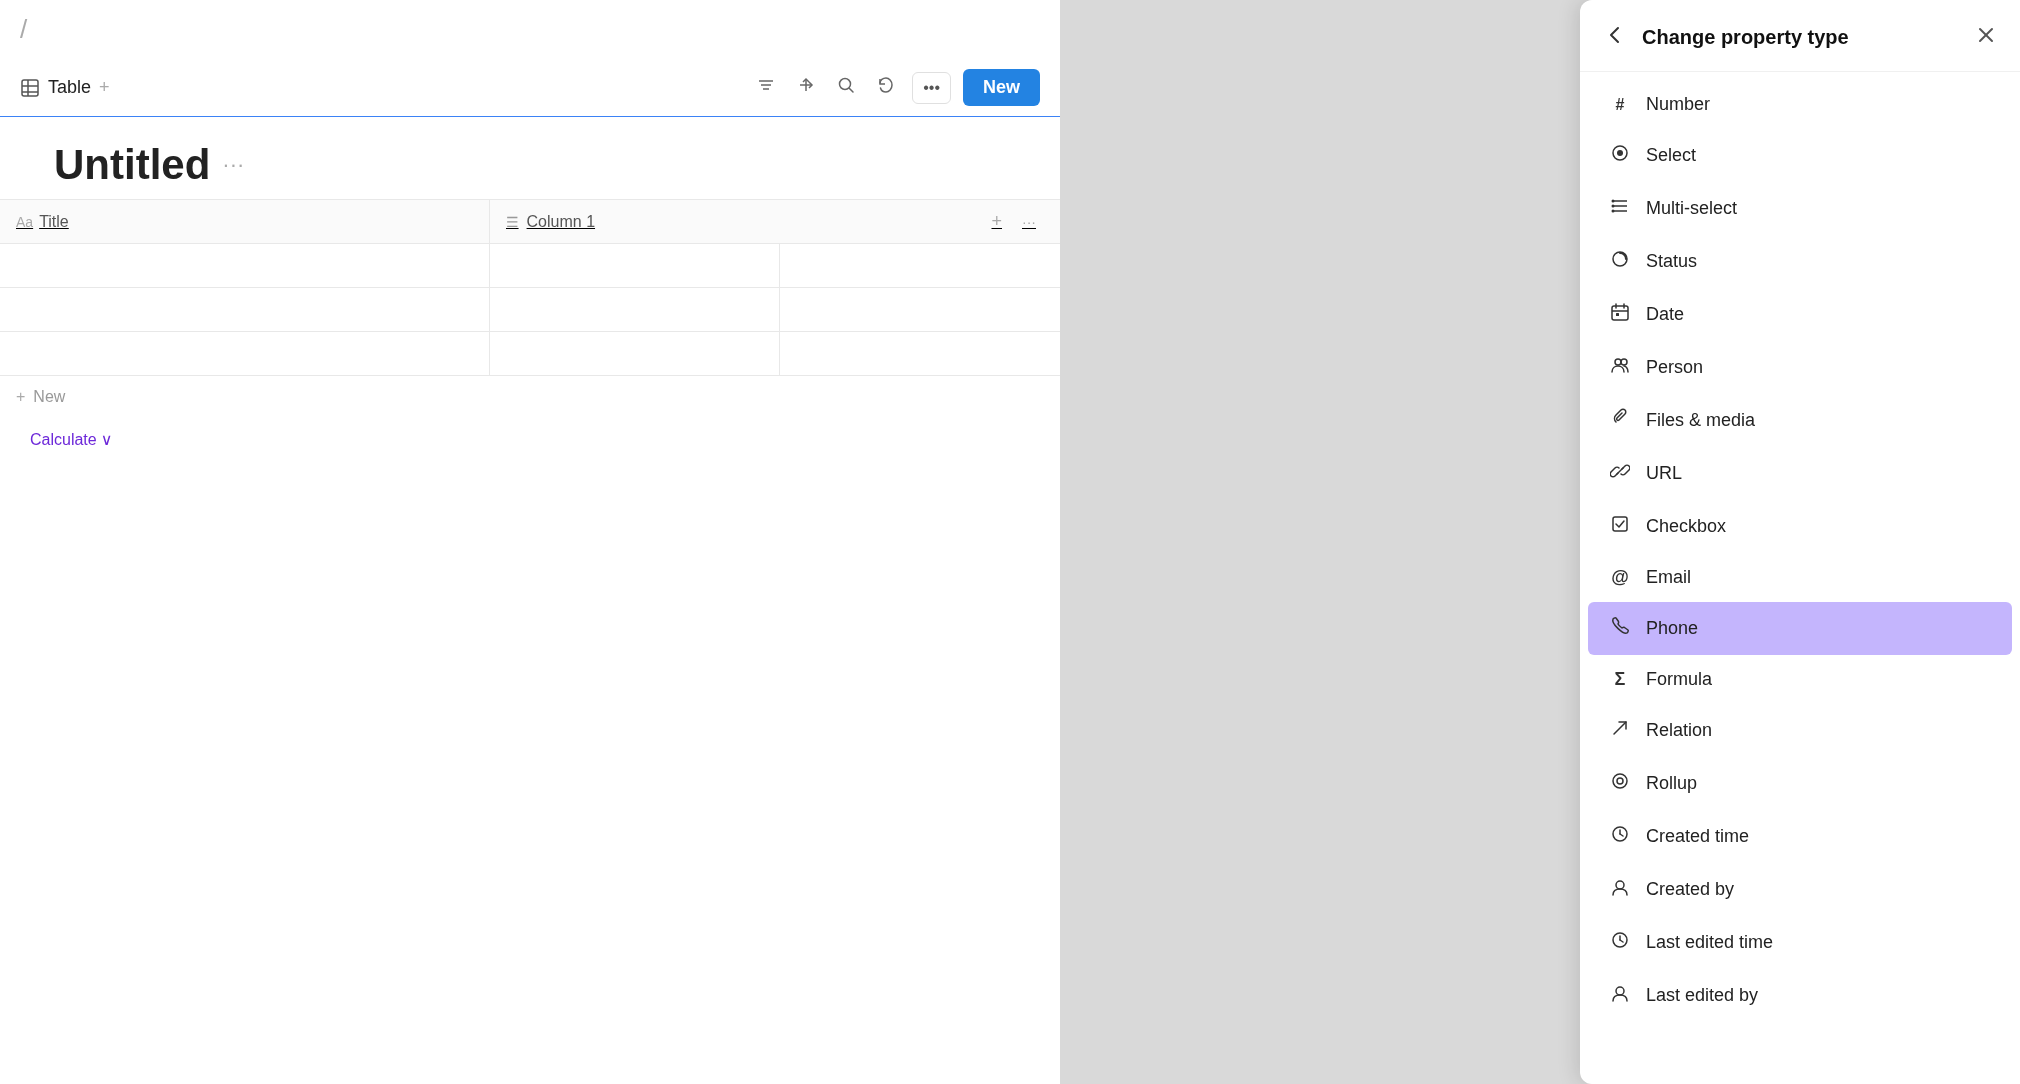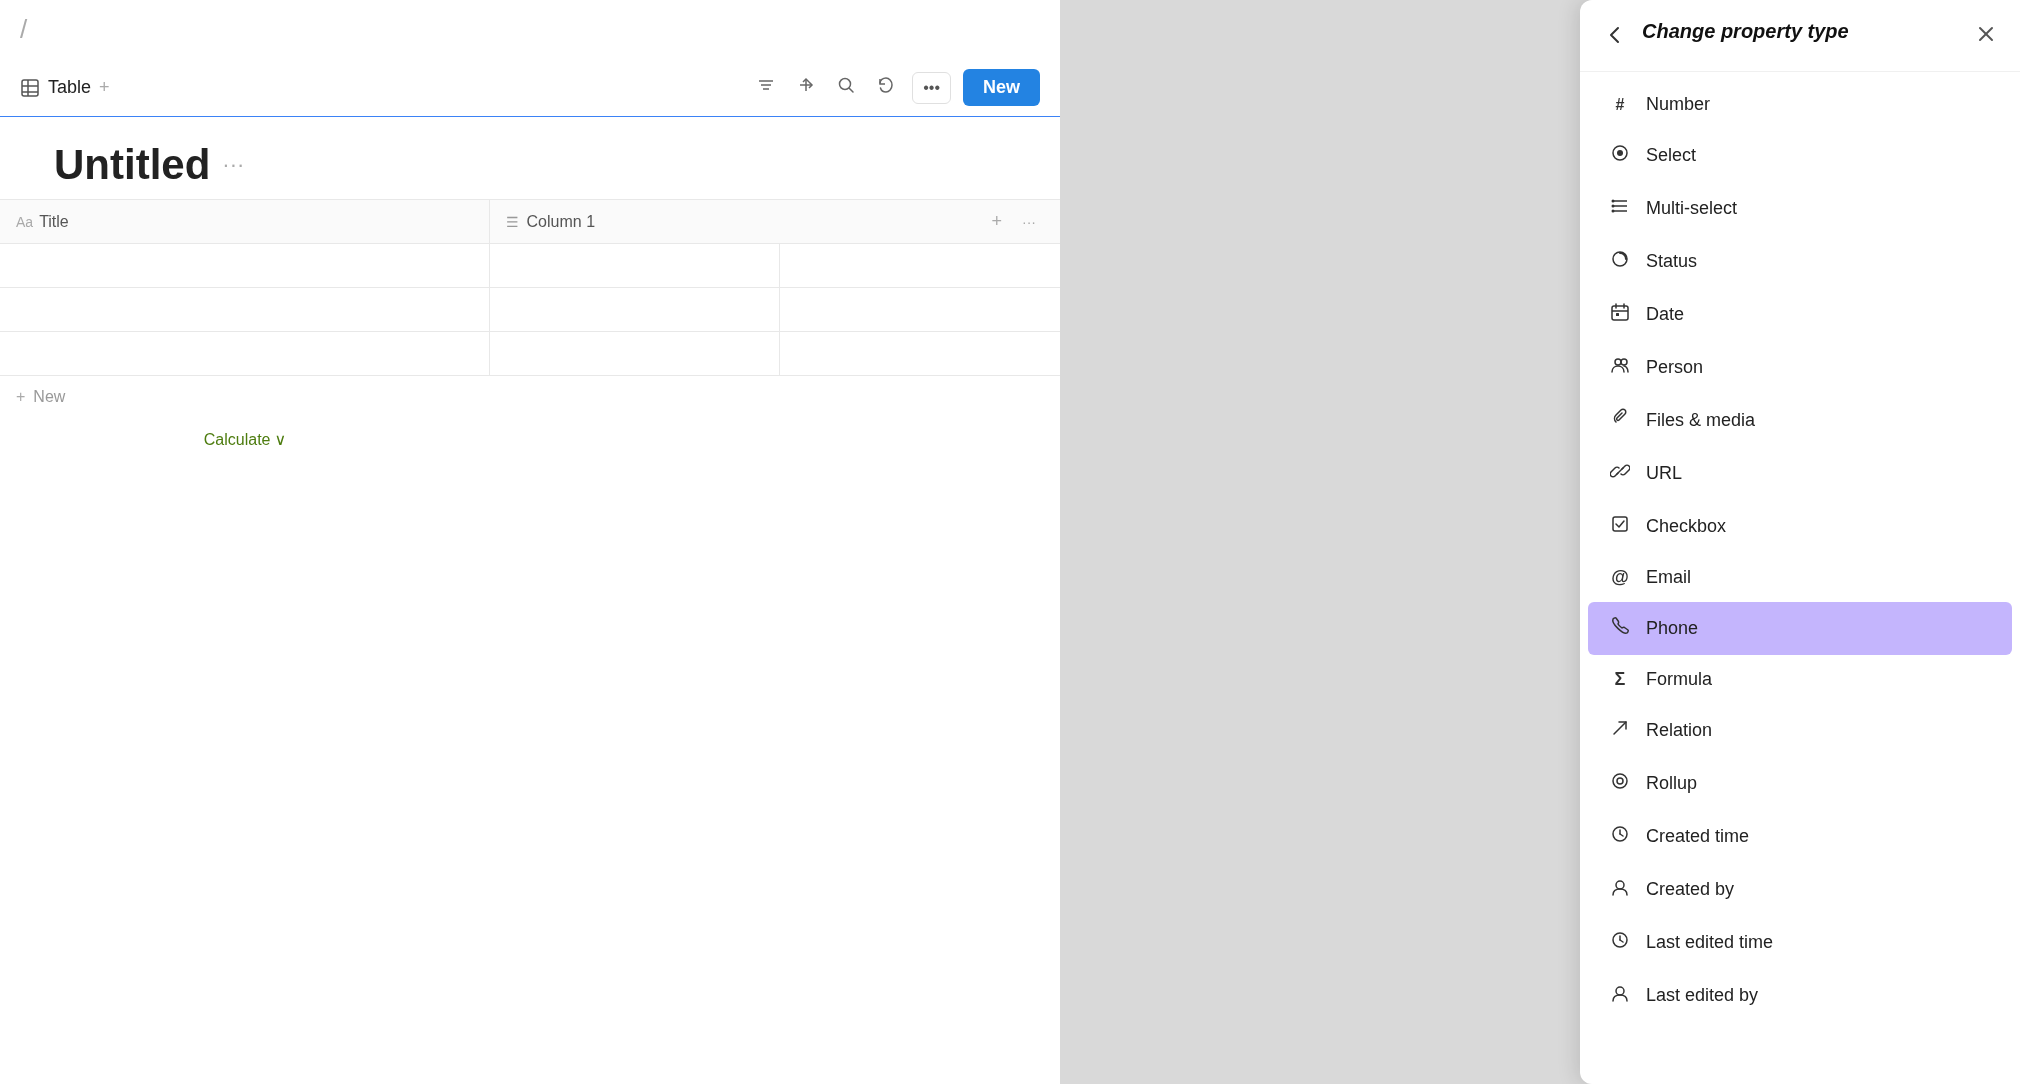--- a/index.html
+++ b/index.html
@@ -131,20 +131,21 @@
       margin: 0 0 0 0;
       border-top: 1px solid #e8e8e8;
     }
 
     .table-header {
       display: flex;
       align-items: flex-start;
       background: #fafafa;
       border-bottom: 1px solid #e8e8e8;
       height: 44px;
+      text-decoration: underline;
     }
 
     .col-title-header {
       width: 490px;
       min-width: 490px;
       display: flex;
       align-items: center;
       gap: 6px;
       padding: 0 16px;
       font-size: 16px;
@@ -224,28 +225,27 @@
       cursor: pointer;
       color: #999;
       font-size: 16px;
       background: none;
       border: none;
     }
 
     
     .calculate-row {
       padding: 12px 30px;
-      color: #4d7c0f;
+      color: #6d28d9;
       font-size: 16px;
       cursor: pointer;
       display: flex;
       align-items: center;
       gap: 4px;
       width: 490px;
-      justify-content: center;
     }
 
     
     .panel-overlay {
       position: absolute;
       top: 0;
       right: 0;
       width: 960px;
       height: 1084px;
       background: rgba(0,0,0,0.15);
@@ -260,25 +260,24 @@
       height: 1084px;
       background: #ffffff;
       box-shadow: -4px 0 20px rgba(0,0,0,0.12);
       border-radius: 12px 0 0 12px;
       display: flex;
       flex-direction: column;
     }
 
     .panel-header {
       display: flex;
-      align-items: flex-start;
+      align-items: center;
       padding: 20px 20px 16px 20px;
       border-bottom: 1px solid #f0f0f0;
       gap: 12px;
-      font-style: italic;
     }
 
     .panel-back-btn {
       background: none;
       border: none;
       cursor: pointer;
       font-size: 20px;
       color: #555;
       padding: 4px;
     }

